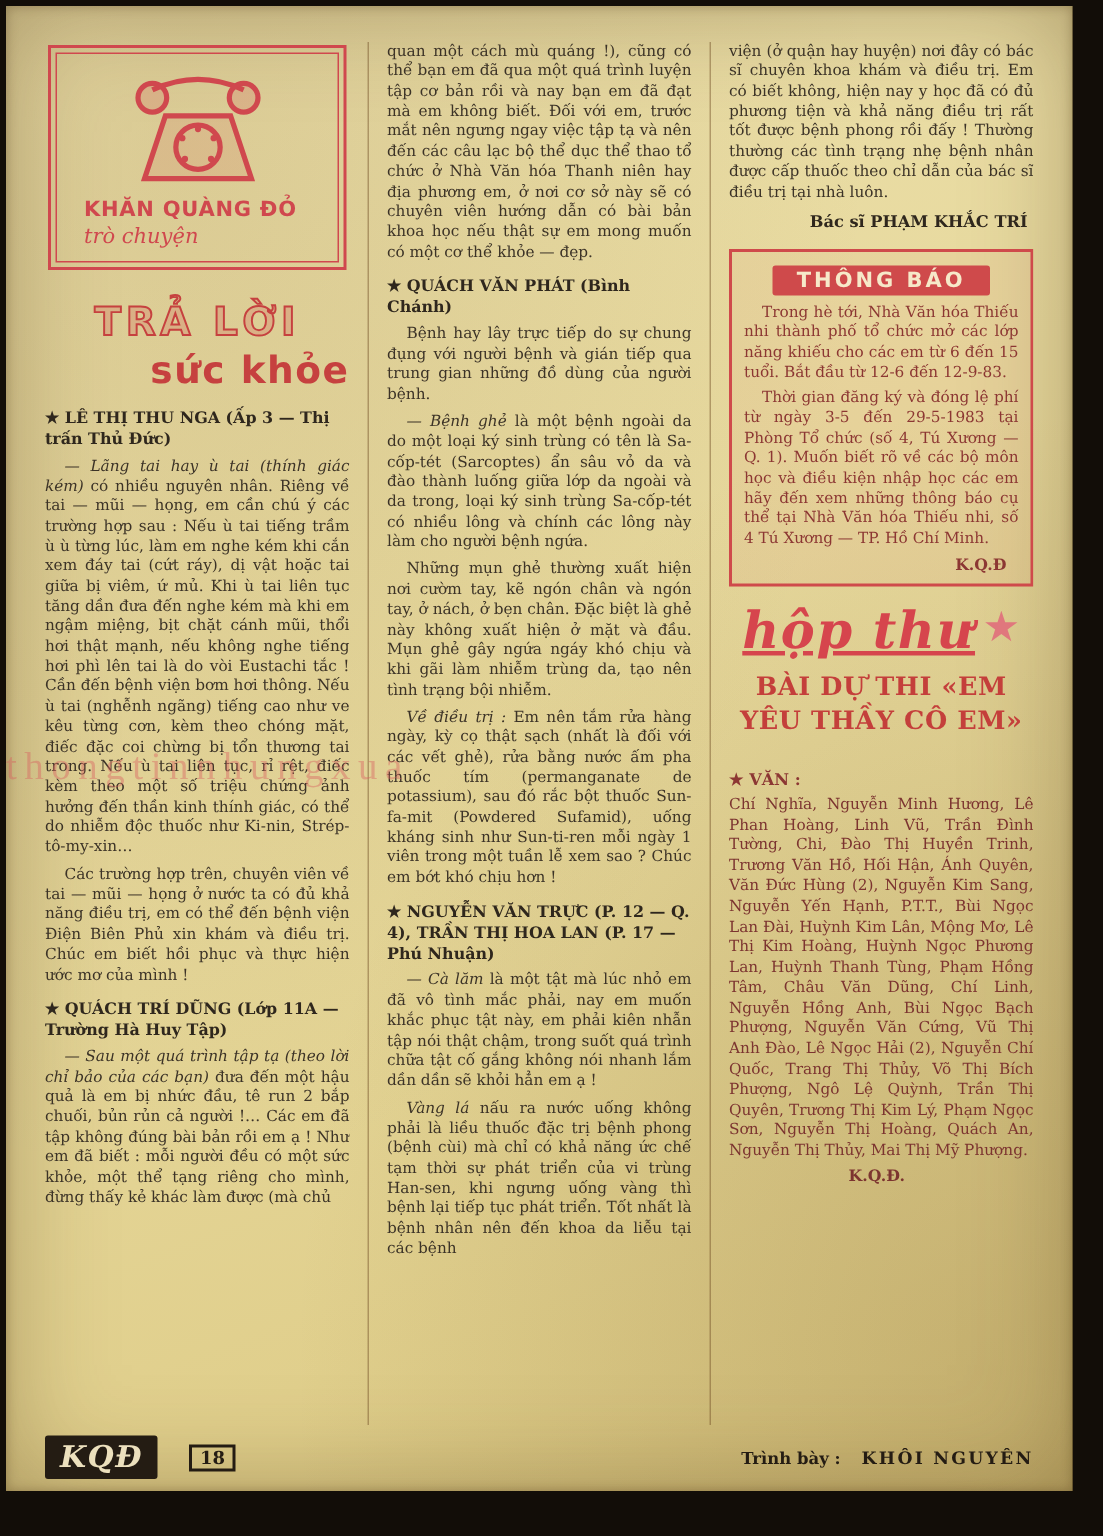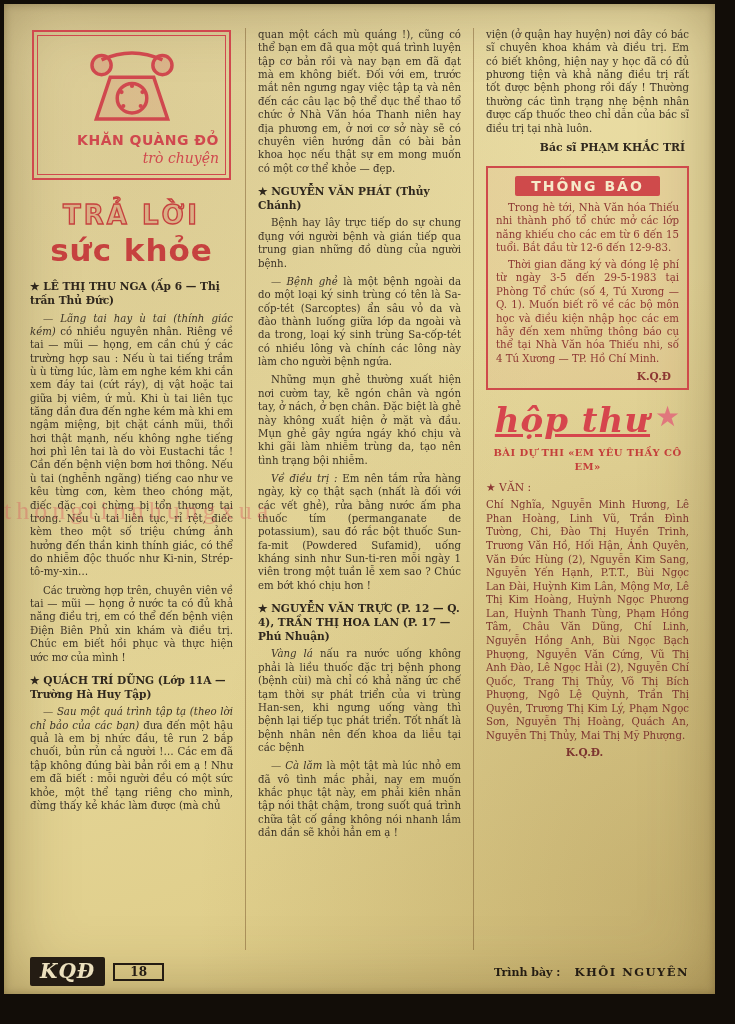--- a/index.html
+++ b/index.html
@@ -20,32 +20,32 @@
   }
   .content{
     position:absolute;top:24px;left:26px;right:26px;bottom:44px;
     display:flex;overflow:hidden;
   }
   .col{flex:1 1 0;min-width:0;overflow:hidden;}
   .col + .col{border-left:1px solid rgba(110,75,35,.45);margin-left:12px;padding-left:12px;}
 
   
   .mast-box{border:2px solid #d0484e;padding:3px;margin:2px 2px 8px 2px;}
-  .mast-box-inner{border:1px solid #d0484e;padding:10px 6px 8px;text-align:right;}
+  .mast-box-inner{border:1px solid #d0484e;padding:10px 18px 8px;text-align:left;}
   .phone-svg{width:96px;height:80px;display:block;margin:0 auto 6px;}
   .kicker1{color:#d0484e;font-weight:bold;font-size:14px;letter-spacing:.5px;font-family:"DejaVu Sans","Liberation Sans",sans-serif;}
   .kicker2{color:#d0484e;font-style:italic;font-size:14px;margin-top:2px;}
   .mast-title1{
     text-align:center;font-family:"DejaVu Sans","Liberation Sans",sans-serif;
     font-weight:bold;font-size:26px;letter-spacing:3px;
     color:rgba(208,72,78,.22);-webkit-text-stroke:1.3px #c6413f;margin-top:20px;
   }
   .mast-title2{
-    text-align:center;font-family:"DejaVu Sans","Liberation Sans",sans-serif;
-    font-weight:bold;font-size:31px;color:#c6413f;margin:2px 0 12px;letter-spacing:1px;
+    text-align:right;font-family:"DejaVu Sans","Liberation Sans",sans-serif;
+    font-weight:bold;font-size:25px;color:#c6413f;margin:2px 0 12px;letter-spacing:1px;
   }
 
   
   .entry-heading{
     font-size:10.6px;font-weight:bold;color:#2f271d;margin:10px 0 4px;line-height:1.3;
   }
   .para{
     font-size:10.2px;line-height:1.31;color:#3c3327;text-align:justify;
     margin:0 0 5px;text-indent:13px;
   }
@@ -72,24 +72,24 @@
 
   
   .mailbox{text-align:center;margin:10px 0 6px;}
   .mailbox-title{
     font-size:34px;color:#d6454d;font-style:italic;font-weight:bold;letter-spacing:1px;text-decoration:underline;
   }
   .mailbox-star{font-size:28px;color:#e0777d;margin-left:5px;vertical-align:top;}
 
   
   .contest-heading{
-    color:#c43f3b;font-weight:bold;text-align:center;font-size:10px;
+    color:#c43f3b;font-weight:bold;text-align:center;font-size:17px;
     margin:6px 6px 5px;letter-spacing:.4px;line-height:1.35;
   }
-  .contest-section{color:#8c3733;font-weight:normal;font-size:10.8px;margin:8px 0 4px;}
+  .contest-section{color:#8c3733;font-weight:bold;font-size:10.8px;margin:20px 0 4px;}
   .names{
     color:#7c3430;font-weight:normal;font-size:10.2px;line-height:1.33;
     text-align:justify;margin:0;
   }
   .contest-sign{text-align:center;color:#7c3430;font-weight:bold;font-size:10.5px;margin-top:4px;padding-right:6px;}
 
   
   .watermark{
     position:absolute;top:492px;left:0;right:0;
     font-size:26px;letter-spacing:5px;color:rgba(216,96,96,.42);
@@ -101,22 +101,22 @@
   .footer{
     position:absolute;bottom:8px;left:26px;right:26px;
     display:flex;justify-content:space-between;align-items:center;
   }
   .footer-left{display:flex;align-items:center;}
   .kqd-logo{
     background:#241c13;color:#ece0bd;font-style:italic;font-weight:bold;
     padding:2px 10px 3px;font-size:20px;border-radius:2px;letter-spacing:1px;
   }
   .page-box{
-    border:2px solid #241c13;padding:0 15px;font-weight:bold;font-size:12px;
-    margin-left:8px;color:#241c13;
+    border:2px solid #241c13;padding:0 5px;font-weight:bold;font-size:12px;
+    margin-left:21px;color:#241c13;
   }
   .credit{font-size:11px;color:#241c13;font-weight:bold;}
   .credit .credit-name{font-size:11.5px;letter-spacing:1.5px;margin-left:14px;}
 </style>
 </head>
 <body>
 
 <div class="scan">
   <div class="paper">
 
@@ -141,40 +141,40 @@
                 <circle cx="43" cy="53" r="2.4"></circle>
               </g>
             </svg>
             <div class="kicker1">KHĂN QUÀNG ĐỎ</div>
             <div class="kicker2">trò chuyện</div>
           </div>
         </div>
         <div class="mast-title1">TRẢ LỜI</div>
         <div class="mast-title2">sức khỏe</div>
 
-        <h4 class="entry-heading">★ LÊ THỊ THU NGA (Ấp 6 — Thị trấn Thủ Đức)</h4>
+        <h4 class="entry-heading">★ LÊ THỊ THU NGA (Ấp 3 — Thị trấn Thủ Đức)</h4>
         <p class="para"><span class="lead">— Lãng tai hay ù tai (thính giác kém)</span><span> có nhiều nguyên nhân. Riêng về tai — mũi — họng, em cần chú ý các trường hợp sau : Nếu ù tai tiếng trầm ù ù từng lúc, làm em nghe kém khi cắn xem đáy tai (cứt ráy), dị vật hoặc tai giữa bị viêm, ứ mủ. Khi ù tai liên tục tăng dần đưa đến nghe kém mà khi em ngậm miệng, bịt chặt cánh mũi, thổi hơi thật mạnh, nếu không nghe tiếng hơi phì lên tai là do vòi Eustachi tắc ! Cần đến bệnh viện bơm hơi thông. Nếu ù tai (nghễnh ngãng) tiếng cao như ve kêu từng cơn, kèm theo chóng mặt, điếc đặc coi chừng bị tổn thương tai trong. Nếu ù tai liên tục, rỉ rệt, điếc kèm theo một số triệu chứng ảnh hưởng đến thần kinh thính giác, có thể do nhiễm độc thuốc như Ki-nin, Strép-tô-my-xin…</span></p>
         <p class="para"><span class="lead"></span><span>Các trường hợp trên, chuyên viên về tai — mũi — họng ở nước ta có đủ khả năng điều trị, em có thể đến bệnh viện Điện Biên Phủ xin khám và điều trị. Chúc em biết hồi phục và thực hiện ước mơ của mình !</span></p>
 
         <h4 class="entry-heading">★ QUÁCH TRÍ DŨNG (Lớp 11A — Trường Hà Huy Tập)</h4>
         <p class="para"><span class="lead">— Sau một quá trình tập tạ (theo lời chỉ bảo của các bạn)</span><span> đưa đến một hậu quả là em bị nhức đầu, tê run 2 bắp chuối, bủn rủn cả người !… Các em đã tập không đúng bài bản rồi em ạ ! Như em đã biết : mỗi người đều có một sức khỏe, một thể tạng riêng cho mình, đừng thấy kẻ khác làm được (mà chủ</span></p>
       </div>
 
       <div class="col">
         <p class="para no-indent">quan một cách mù quáng !), cũng có thể bạn em đã qua một quá trình luyện tập cơ bản rồi và nay bạn em đã đạt mà em không biết. Đối với em, trước mắt nên ngưng ngay việc tập tạ và nên đến các câu lạc bộ thể dục thể thao tổ chức ở Nhà Văn hóa Thanh niên hay địa phương em, ở nơi cơ sở này sẽ có chuyên viên hướng dẫn có bài bản khoa học nếu thật sự em mong muốn có một cơ thể khỏe — đẹp.</p>
 
-        <h4 class="entry-heading">★ NGUYỄN VĂN PHÁT (Thủy Chánh)</h4>
+        <h4 class="entry-heading">★ QUÁCH VĂN PHÁT (Bình Chánh)</h4>
         <p class="para"><span class="lead"></span><span>Bệnh hay lây trực tiếp do sự chung đụng với người bệnh và gián tiếp qua trung gian những đồ dùng của người bệnh.</span></p>
         <p class="para"><span class="lead">— Bệnh ghẻ</span><span> là một bệnh ngoài da do một loại ký sinh trùng có tên là Sa-cốp-tét (Sarcoptes) ẩn sâu vỏ da và đào thành luống giữa lớp da ngoài và da trong, loại ký sinh trùng Sa-cốp-tét có nhiều lông và chính các lông này làm cho người bệnh ngứa.</span></p>
         <p class="para"><span class="lead"></span><span>Những mụn ghẻ thường xuất hiện nơi cườm tay, kẽ ngón chân và ngón tay, ở nách, ở bẹn chân. Đặc biệt là ghẻ này không xuất hiện ở mặt và đầu. Mụn ghẻ gây ngứa ngáy khó chịu và khi gãi làm nhiễm trùng da, tạo nên tình trạng bội nhiễm.</span></p>
         <p class="para"><span class="lead">Về điều trị :</span><span> Em nên tắm rửa hàng ngày, kỳ cọ thật sạch (nhất là đối với các vết ghẻ), rửa bằng nước ấm pha thuốc tím (permanganate de potassium), sau đó rắc bột thuốc Sun-fa-mit (Powdered Sufamid), uống kháng sinh như Sun-ti-ren mỗi ngày 1 viên trong một tuần lễ xem sao ? Chúc em bớt khó chịu hơn !</span></p>
 
         <h4 class="entry-heading">★ NGUYỄN VĂN TRỰC (P. 12 — Q. 4), TRẦN THỊ HOA LAN (P. 17 — Phú Nhuận)</h4>
+        <p class="para"><span class="lead">— Cà lăm</span><span> là một tật mà lúc nhỏ em đã vô tình mắc phải, nay em muốn khắc phục tật này, em phải kiên nhẫn tập nói thật chậm, trong suốt quá trình chữa tật cố gắng không nói nhanh lắm dần dần sẽ khỏi hẳn em ạ !</span></p>
         <p class="para"><span class="lead">Vàng lá</span><span> nấu ra nước uống không phải là liều thuốc đặc trị bệnh phong (bệnh cùi) mà chỉ có khả năng ức chế tạm thời sự phát triển của vi trùng Han-sen, khi ngưng uống vàng thì bệnh lại tiếp tục phát triển. Tốt nhất là bệnh nhân nên đến khoa da liễu tại các bệnh</span></p>
-        <p class="para"><span class="lead">— Cà lăm</span><span> là một tật mà lúc nhỏ em đã vô tình mắc phải, nay em muốn khắc phục tật này, em phải kiên nhẫn tập nói thật chậm, trong suốt quá trình chữa tật cố gắng không nói nhanh lắm dần dần sẽ khỏi hẳn em ạ !</span></p>
       </div>
 
       <div class="col">
         <p class="para no-indent">viện (ở quận hay huyện) nơi đây có bác sĩ chuyên khoa khám và điều trị. Em có biết không, hiện nay y học đã có đủ phương tiện và khả năng điều trị rất tốt được bệnh phong rồi đấy ! Thường thường các tình trạng nhẹ bệnh nhân được cấp thuốc theo chỉ dẫn của bác sĩ điều trị tại nhà luôn.</p>
         <div class="signature">Bác sĩ PHẠM KHẮC TRÍ</div>
 
         <div class="notice-box">
           <div class="notice-title-wrap">
             <span class="notice-title">THÔNG BÁO</span>
           </div>

